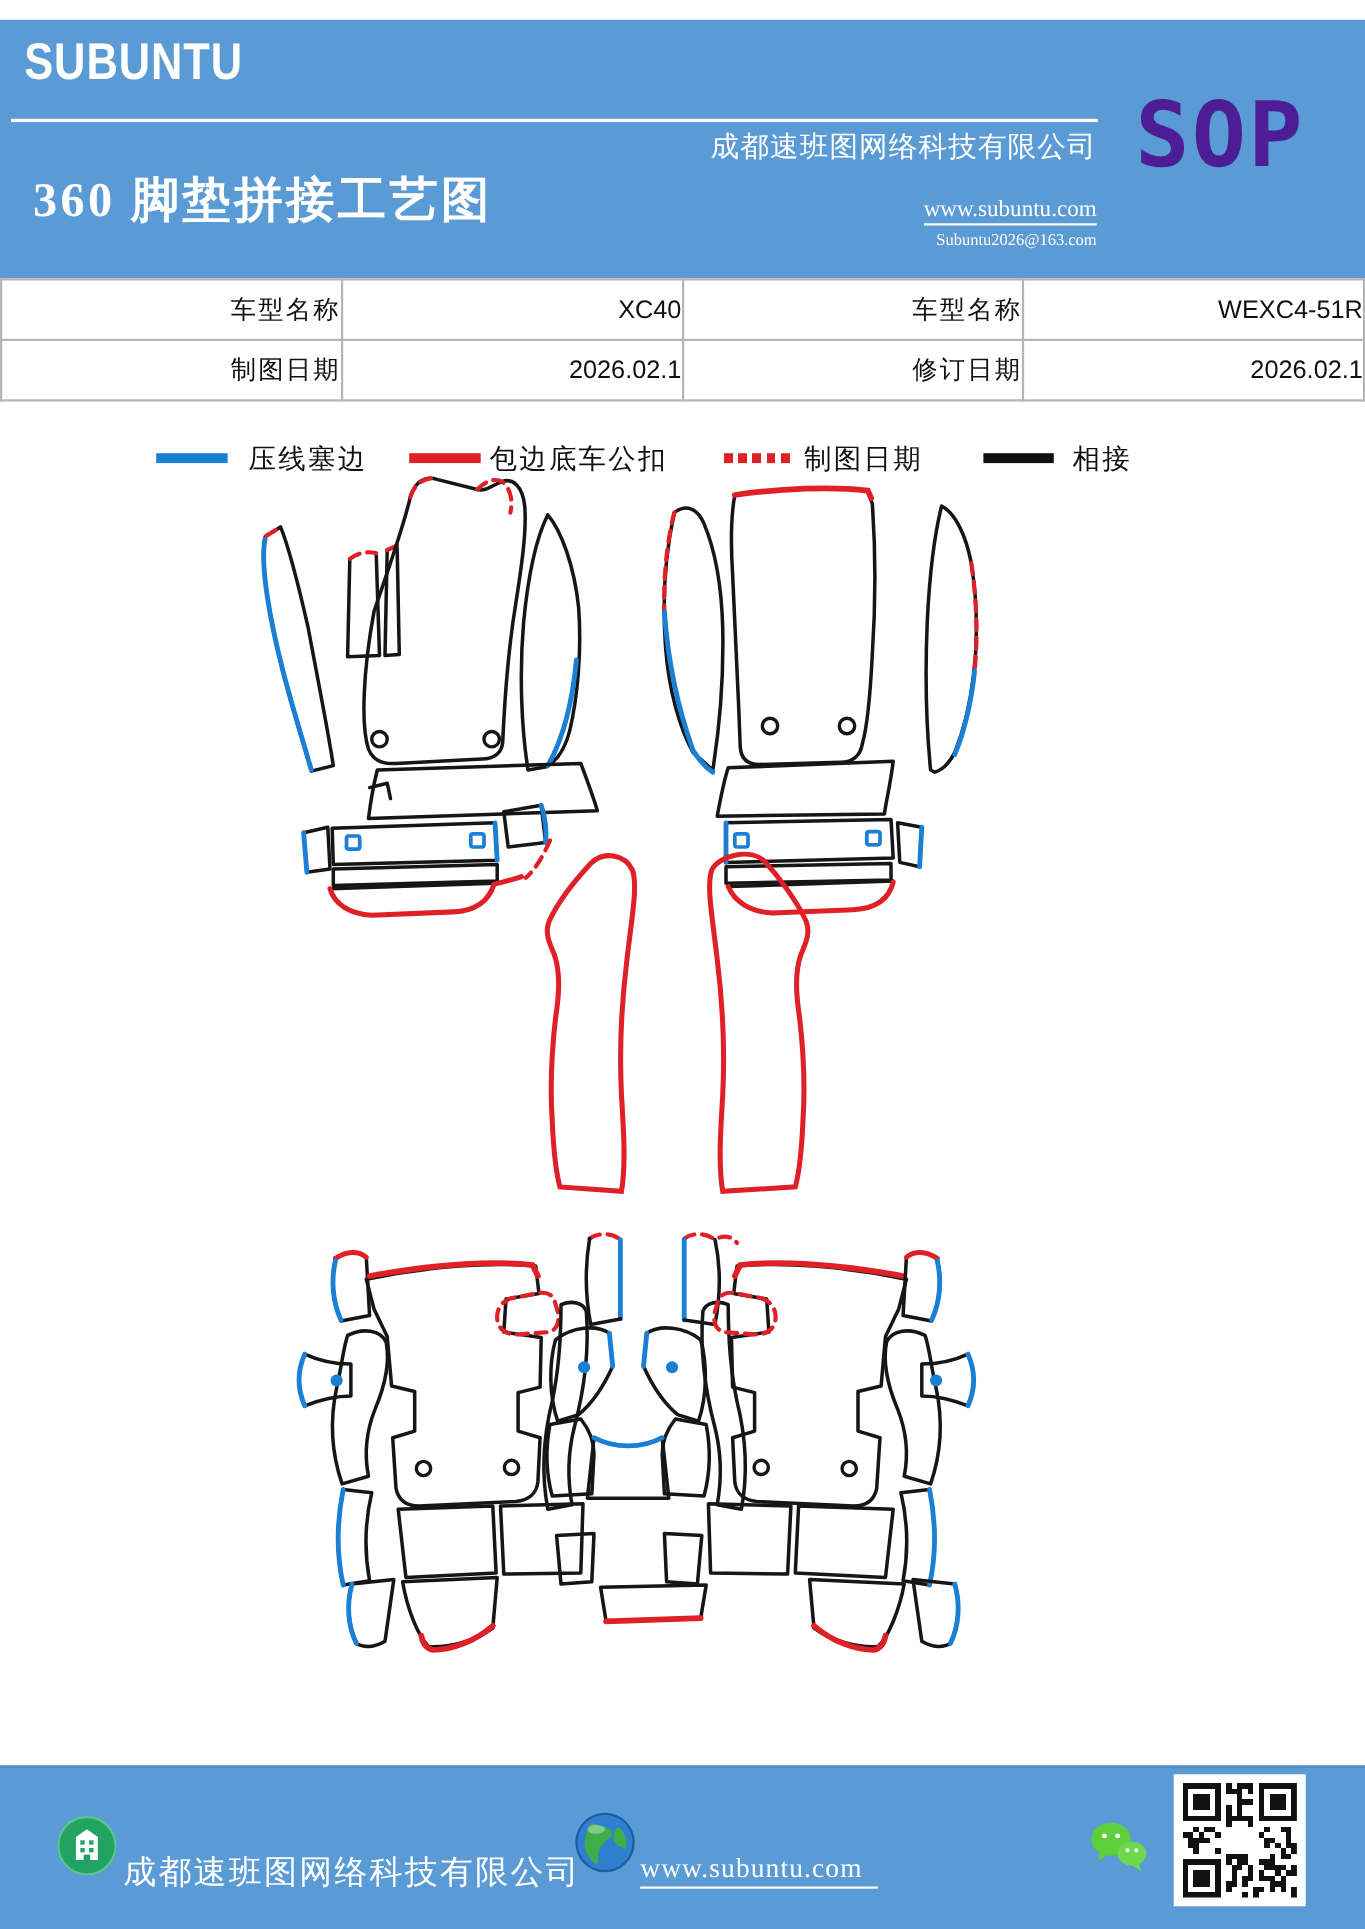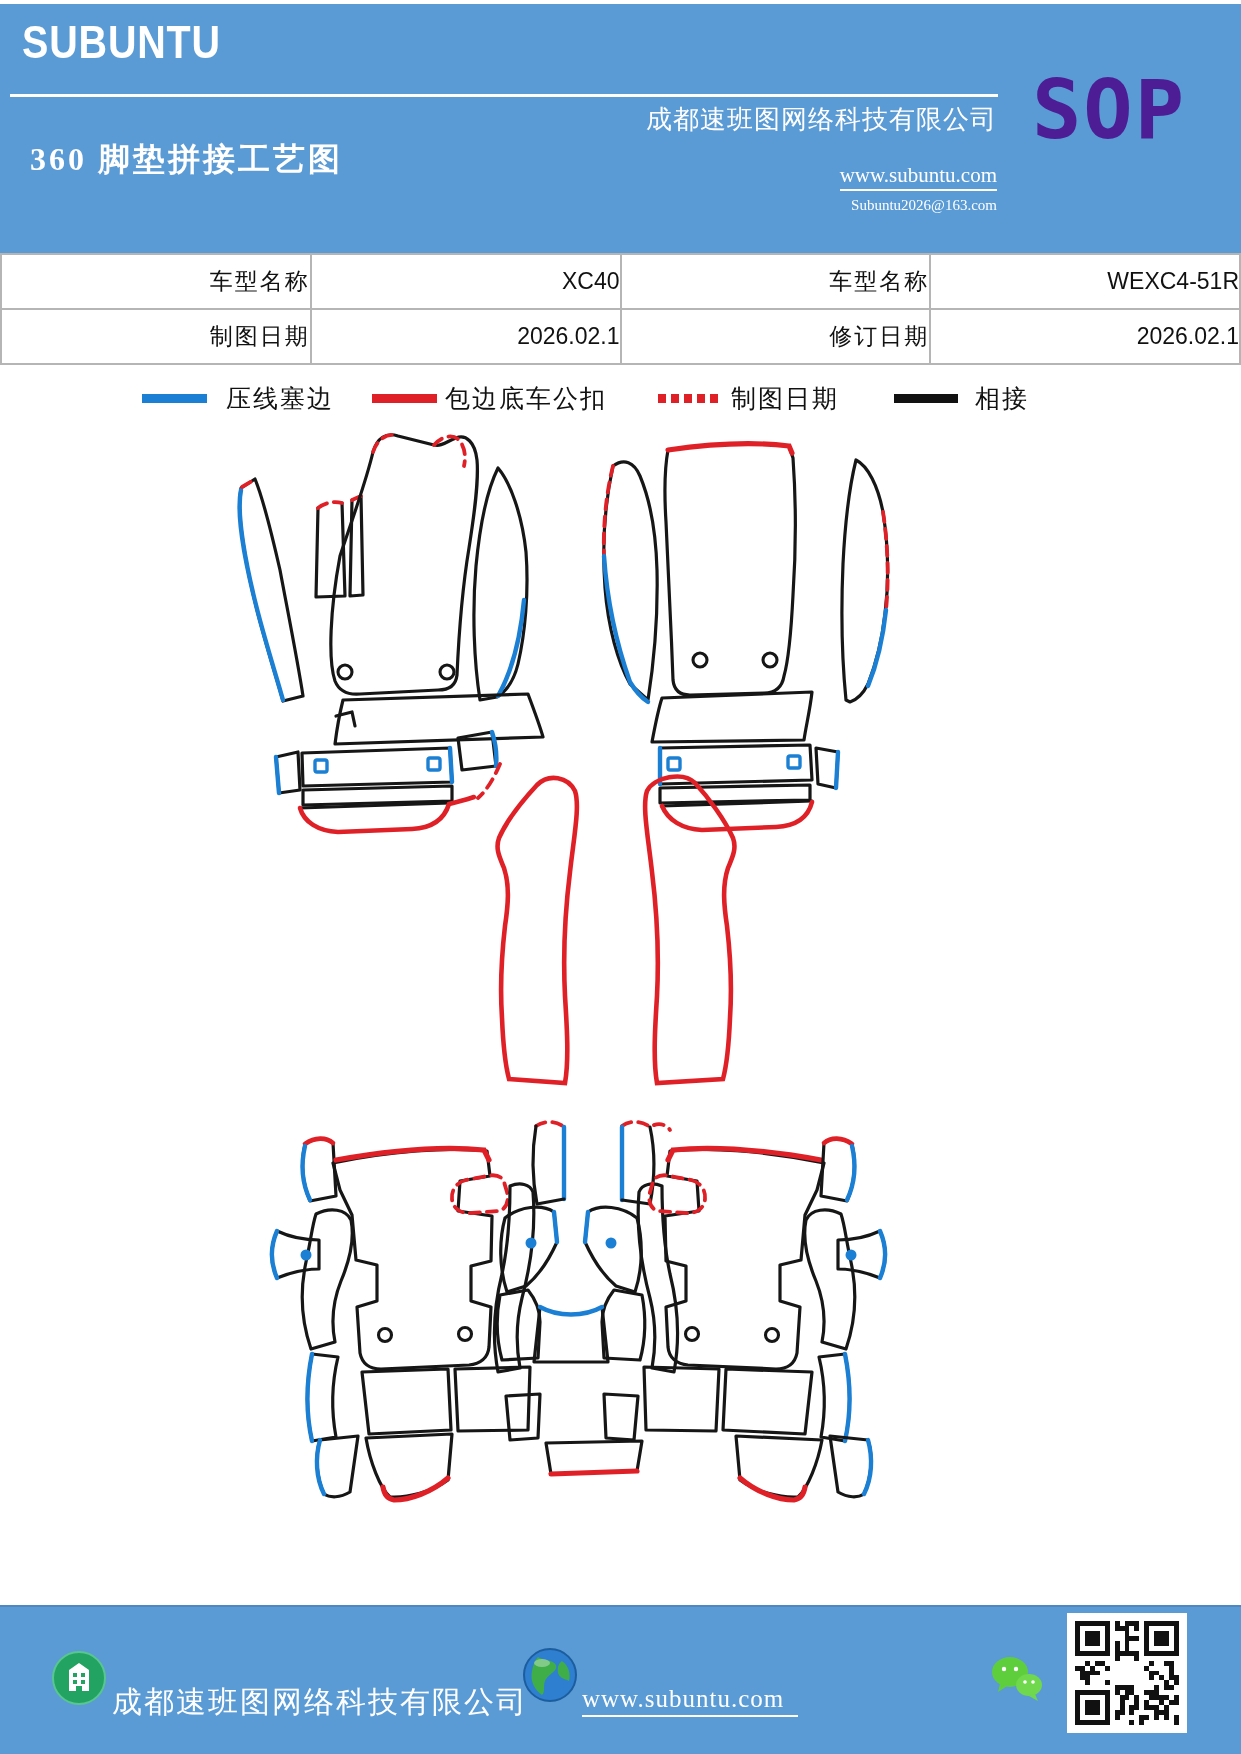--- a/index.html
+++ b/index.html
@@ -8,41 +8,41 @@
     --blue:#1b7fd4;
     --red:#df2127;
     --tbl:#b5b5b5;
   }
   *{margin:0;padding:0;box-sizing:border-box}
   body{background:#888;font-family:"Liberation Sans",sans-serif}
   .page{position:relative;width:1241px;height:1754px;background:#fff;margin:0 auto;overflow:hidden}
   .abs{position:absolute}
 
   
-  .header{left:0;top:4px;width:1241px;height:272px;background:var(--header-blue)}
+  .header{left:0;top:18px;width:1241px;height:272px;background:var(--header-blue)}
   .brand{left:22px;top:10px;color:#fff;font-size:47px;font-weight:900;letter-spacing:1px;
          transform:scaleX(.84);transform-origin:left top;font-family:"Liberation Sans",sans-serif}
   .hline{left:10px;top:90px;width:988px;height:3px;background:#fff}
   .hright{left:560px;top:98px;width:437px;text-align:right;color:#fff;font-family:"Liberation Serif",serif}
   .hcompany{font-size:26px;letter-spacing:1px}
   .hsite{display:inline-block;margin-top:26px;font-size:21px;border-bottom:2px solid #fff;padding-bottom:1px}
   .hemail{margin-top:6px;font-size:15px}
   .sop{left:1032px;top:58px;color:#4c1d95;font-size:82px;font-weight:700;letter-spacing:2px;
        font-family:"DejaVu Sans Mono",monospace}
-  .ptitle{left:30px;top:134px;color:#fff;font-size:32px;font-weight:700;letter-spacing:3px;
+  .ptitle{left:30px;top:134px;color:#fff;font-size:44px;font-weight:700;letter-spacing:3px;
           font-family:"Liberation Serif",serif}
 
   
   .itable{left:0;top:253px;width:1241px;height:111px;border-collapse:collapse;table-layout:fixed;background:#fff}
   .itable td{border:2px solid var(--tbl);text-align:right;vertical-align:middle;font-size:23px;color:#111;height:55px}
   .itable td.zh{font-family:"Liberation Serif",serif;letter-spacing:2px}
   .itable td.val{font-family:Liberation Sans, sans-serif}
 
   
-  .legend{left:0;top:380px;width:1241px;height:40px}
+  .legend{left:0;top:398px;width:1241px;height:40px}
   .lg-label{position:absolute;top:2px;font-size:25px;color:#111;font-family:"Liberation Serif",serif;letter-spacing:2px}
   .sw{position:absolute;top:14px;height:9px}
   .sw-blue{left:142px;width:65px;background:var(--blue)}
   .sw-red{left:372px;width:65px;background:var(--red)}
   .sw-dash{left:658px;width:64px;background:repeating-linear-gradient(90deg,var(--red) 0 8px,transparent 8px 13px)}
   .sw-black{left:894px;width:64px;background:#111}
   .lb1{left:226px}.lb2{left:445px}.lb3{left:731px}.lb4{left:975px}
 
   
   .diagram{left:0;top:0;width:1241px;height:1754px;pointer-events:none}

